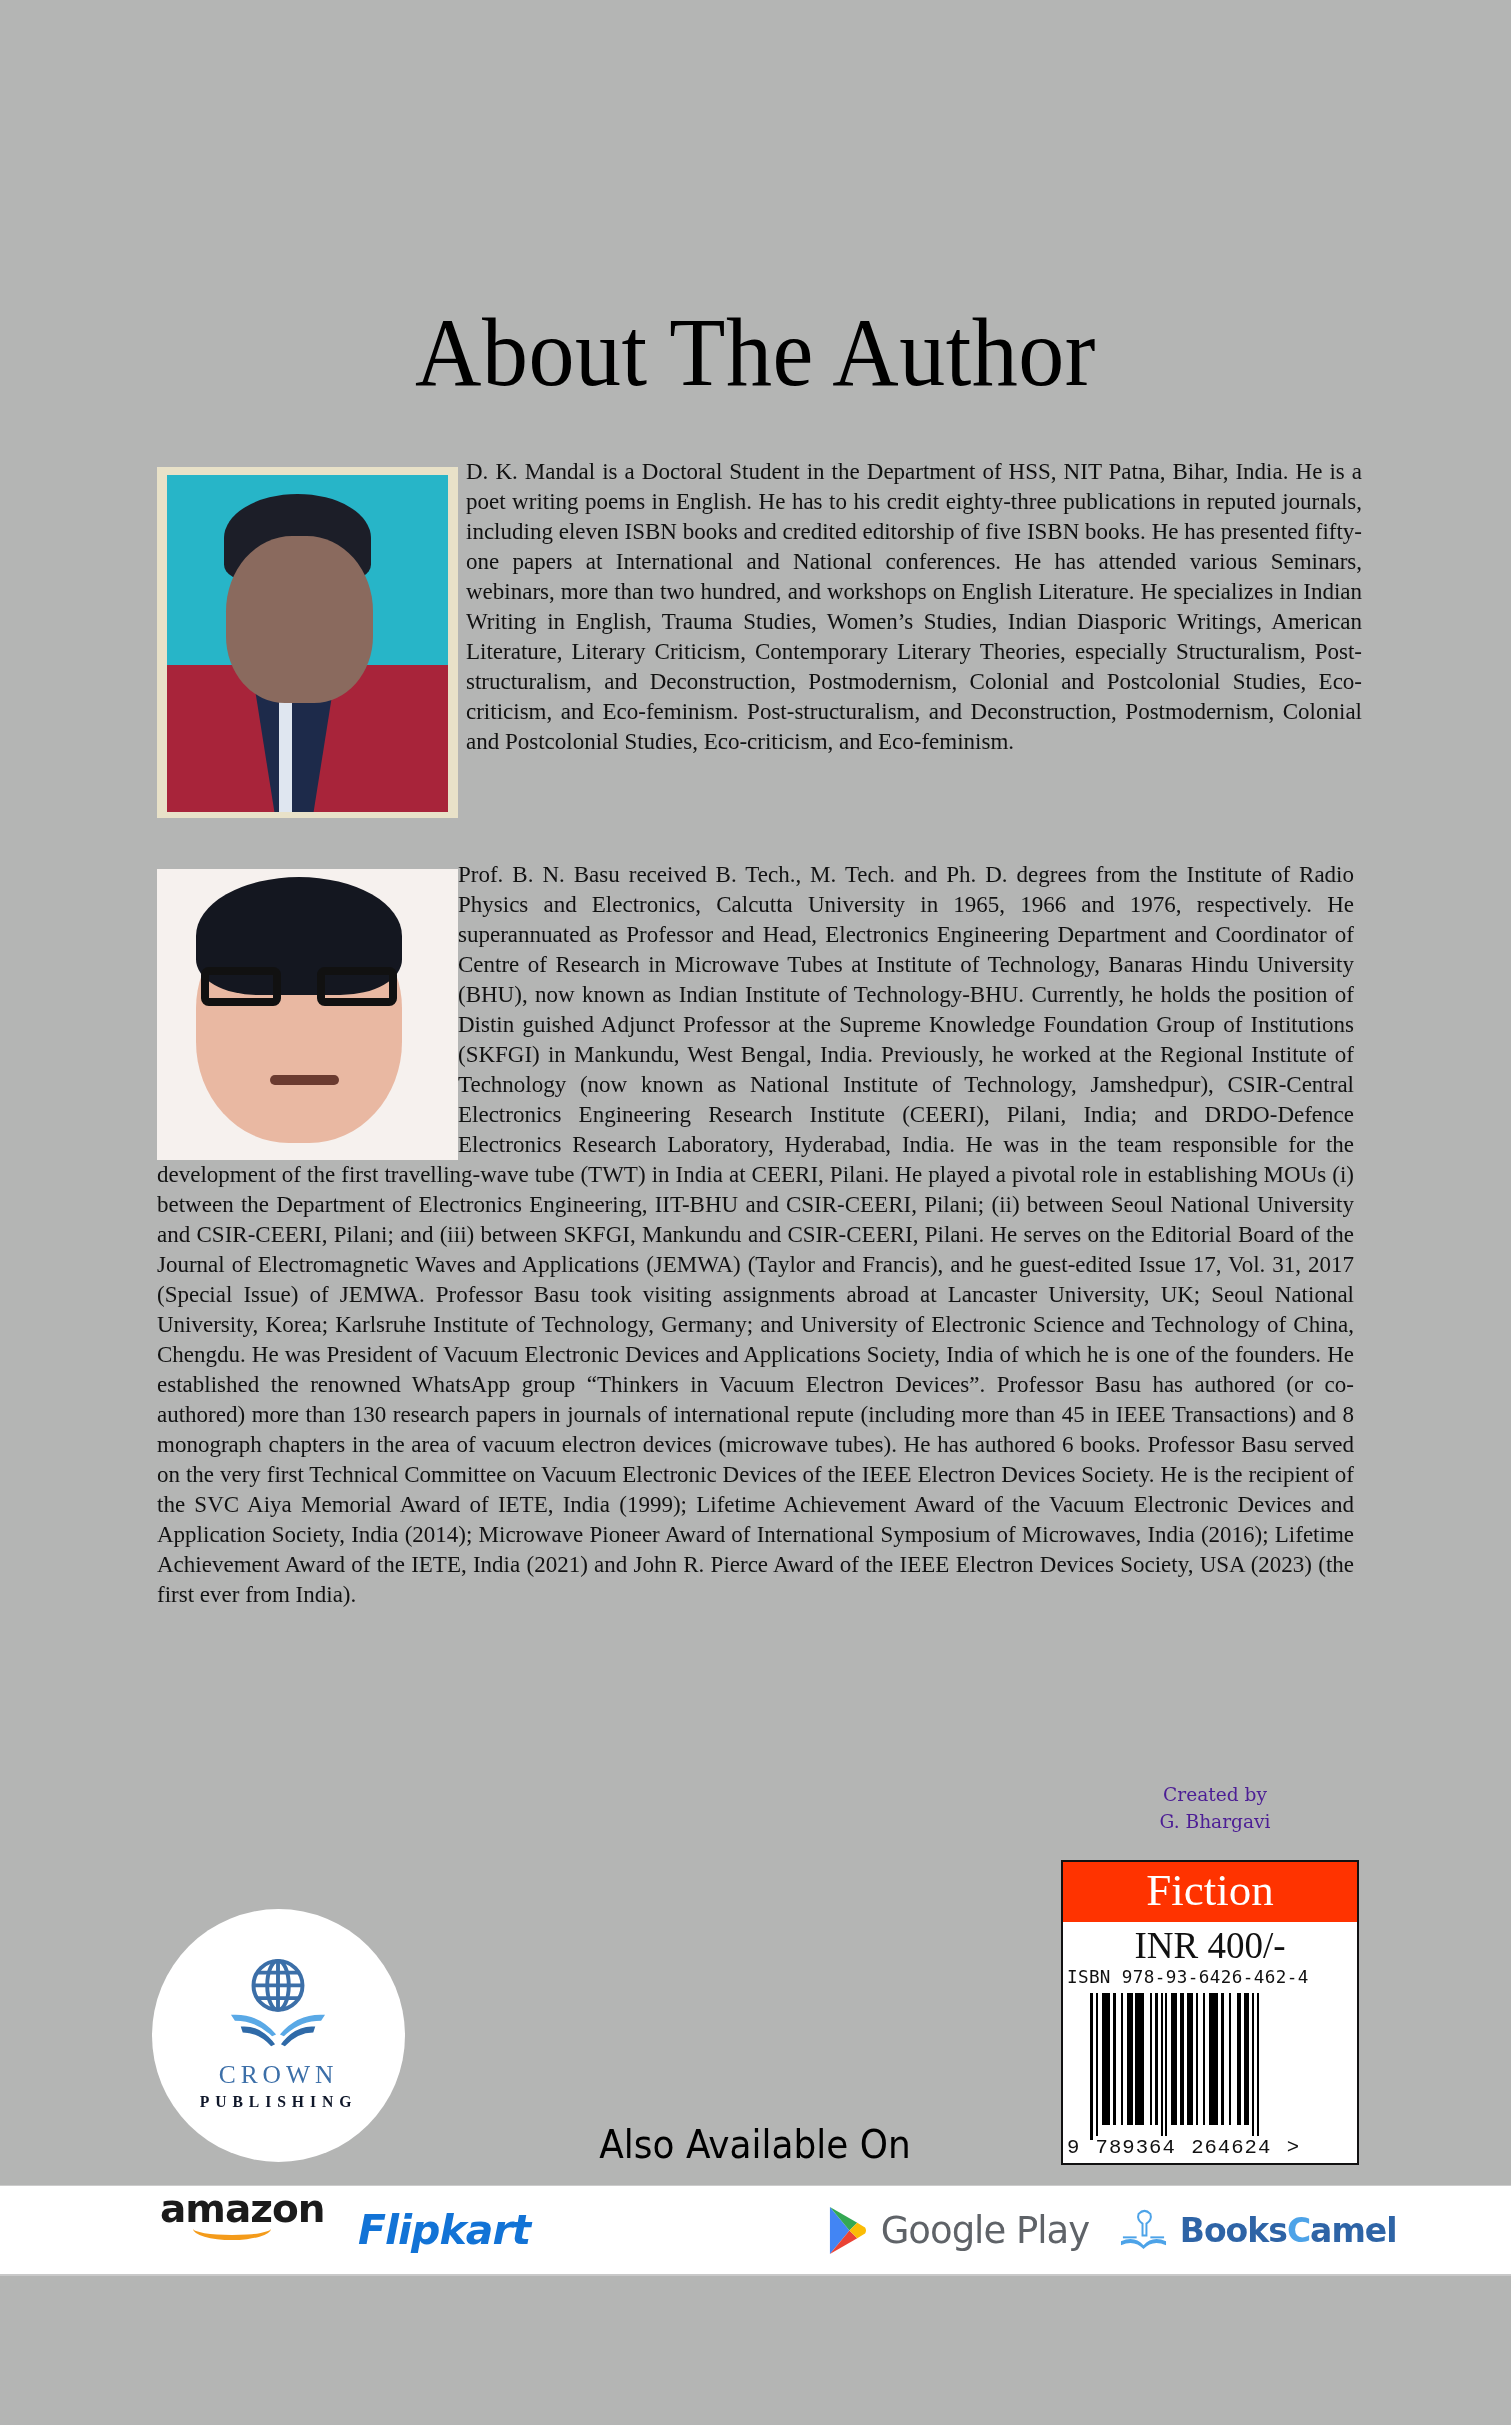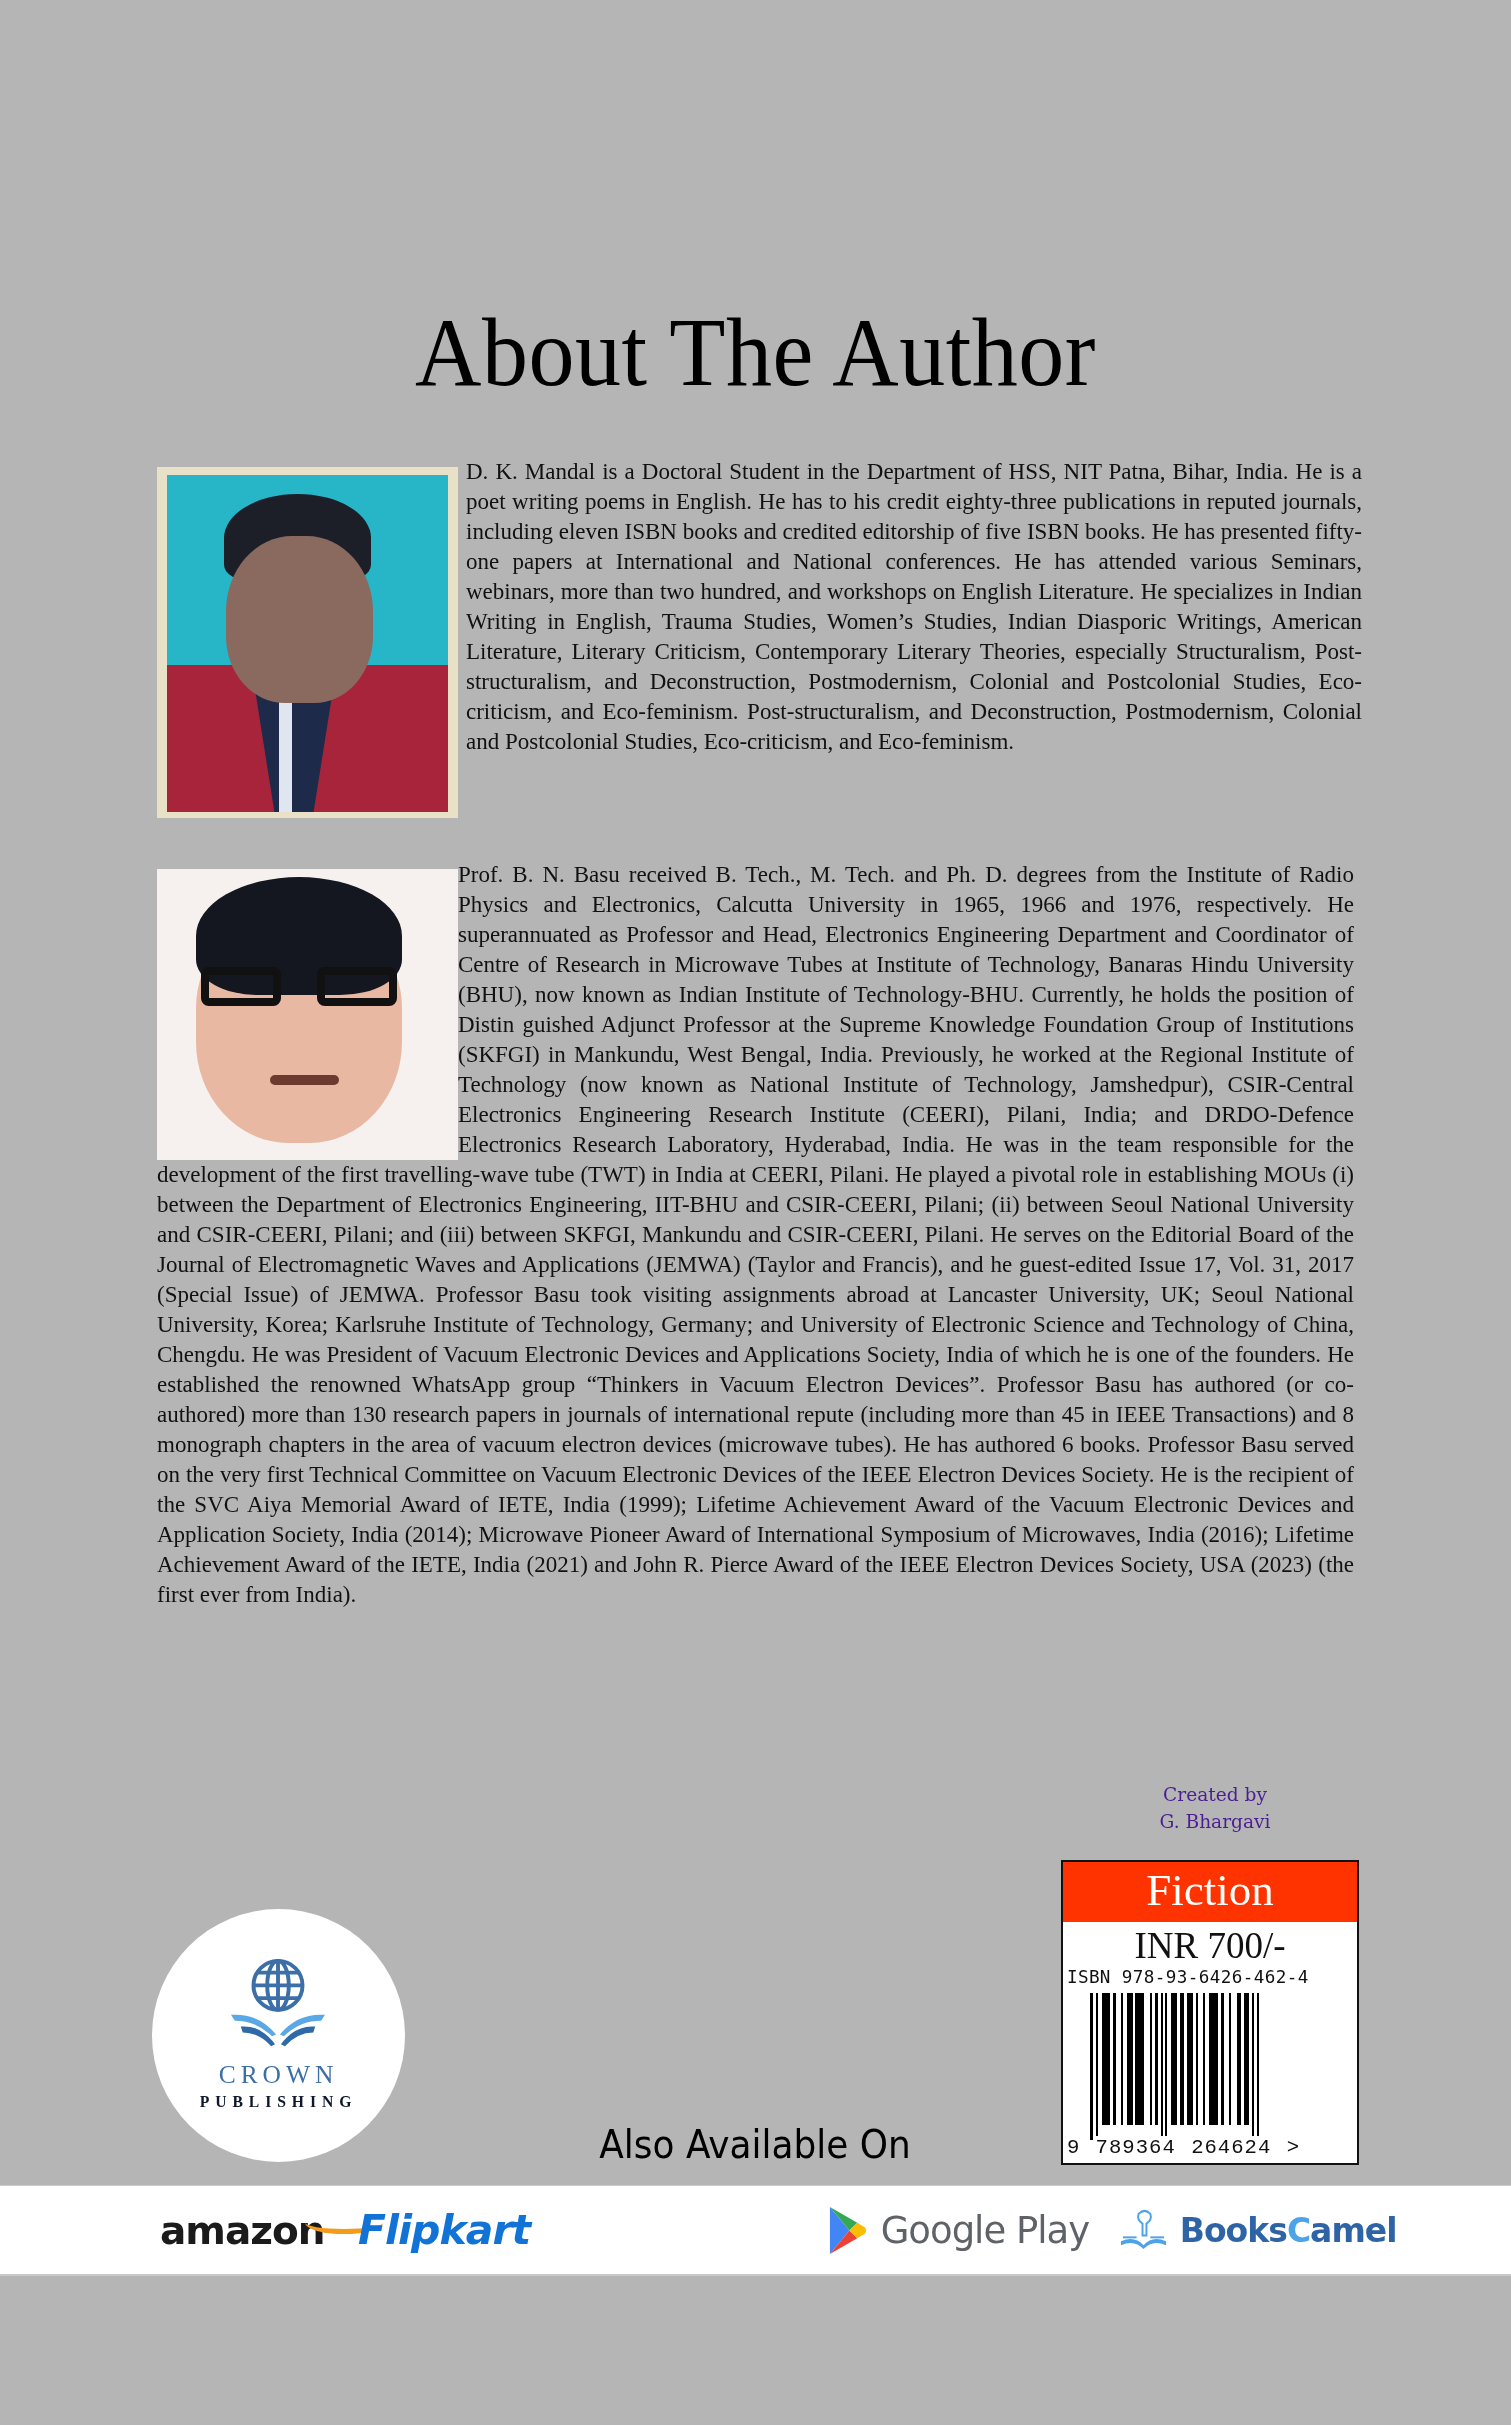--- a/index.html
+++ b/index.html
@@ -43,21 +43,21 @@
   .bars i.long { height:147px; }
   .bar-digits { position:absolute; left:2.9px; bottom:3.9px; font-family:Liberation Mono, monospace; font-size:20.6px; letter-spacing:1px; white-space:nowrap; background:transparent; }
   .bar-digits span { background:#fff; padding:0 1px; }
   .logo-circle { position:absolute; left:152px; top:1909px; width:253px; height:253px; border-radius:50%; background:#fff; }
   .logo-circle svg { position:absolute; left:77px; top:47px; }
   .crown { position:absolute; left:0; width:253px; top:151px; text-align:center; font-size:25.5px; letter-spacing:4.9px; color:#3c6fa8; font-family:"Liberation Serif",serif; }
   .publishing { position:absolute; left:0; width:253px; top:184px; text-align:center; font-size:15.7px; letter-spacing:5.9px; color:#0f172a; font-family:"Liberation Serif",serif; font-weight:bold; }
   .also { position:absolute; left:549px; top:2122px; width:412px; text-align:center; font-family:"DejaVu Sans",sans-serif; font-size:39px; color:#000; transform:scaleX(0.92); }
   .store-strip { position:absolute; left:0; top:2185px; width:1511px; height:88px; background:#fff; border-top:1px solid #ccc; border-bottom:2px solid #c9c9c9; }
   .store { position:absolute; top:0; height:88px; display:flex; align-items:center; }
-  .amazon { left:160px; font-family:"DejaVu Sans",sans-serif; font-weight:bold; font-size:39px; color:#1b1b1b; letter-spacing:-1px; flex-direction:row; justify-content:flex-start; }
+  .amazon { left:160px; font-family:"DejaVu Sans",sans-serif; font-weight:bold; font-size:39px; color:#1b1b1b; letter-spacing:-1px; flex-direction:column; justify-content:flex-start; }
   .amazon .smile { width:78px; height:17.6px; border-bottom:5.9px solid #f49b1a; border-radius:0 0 50% 50%; margin-top:-13.7px; margin-left:-19.6px; }
   .flipkart { left:358px; font-family:"DejaVu Sans",sans-serif; font-style:italic; font-weight:bold; font-size:41px; color:#1273d6; letter-spacing:-1px; }
   .gbooks { left:559px; font-family:"DejaVu Sans",sans-serif; font-size:37px; letter-spacing:-1.5px; }
   .gbooks .g1{color:#4285f4}.gbooks .o1{color:#ea4335}.gbooks .o2{color:#fbbc05}.gbooks .g2{color:#4285f4}.gbooks .l{color:#34a853}.gbooks .e{color:#ea4335}.gbooks .bk{color:#666;margin-left:7.8px}
   .gplay { left:828px; font-family:"DejaVu Sans",sans-serif; font-size:37px; color:#5f6368; letter-spacing:-1px; }
   .gplay svg { margin-right:13.7px; }
   .bcamel { left:1117px; font-family:"DejaVu Sans",sans-serif; font-weight:bold; font-size:33px; color:#2e64a6; letter-spacing:-1px; }
   .bcamel .c { color:#4da3e8; }
   .bcamel svg { margin-right:9.8px; }
 </style>
@@ -97,21 +97,21 @@
     <span>Prof. B. N. Basu received B. Tech., M. Tech. and Ph. D. degrees from the Institute of Radio Physics and Electronics, Calcutta University in 1965, 1966 and 1976, respectively. He superannuated as Professor and Head, Electronics Engineering Department and Coordinator of Centre of Research in Microwave Tubes at Institute of Technology, Banaras Hindu University (BHU), now known as Indian Institute of Technology-BHU. Currently, he holds the position of Distin guished Adjunct Professor at the Supreme Knowledge Foundation Group of Institutions (SKFGI) in Mankundu, West Bengal, India. Previously, he worked at the Regional Institute of Technology (now known as National Institute of Technology, Jamshedpur),  CSIR-Central Electronics Engineering  Research Institute (CEERI), Pilani, India; and DRDO-Defence Electronics Research Laboratory, Hyderabad, India. He was in the team responsible for the development of the first travelling-wave tube (TWT) in India at CEERI, Pilani. He played a pivotal role in establishing MOUs (i) between the Department of Electronics Engineering, IIT-BHU and CSIR-CEERI, Pilani; (ii) between Seoul National University and CSIR-CEERI, Pilani; and (iii)   between SKFGI, Mankundu and CSIR-CEERI, Pilani. He serves on the Editorial Board of the Journal of Electromagnetic Waves and Applications (JEMWA) (Taylor and Francis), and he guest-edited Issue 17, Vol. 31, 2017 (Special Issue) of JEMWA. Professor Basu took visiting assignments abroad at Lancaster University, UK; Seoul National University, Korea; Karlsruhe Institute of Technology, Germany; and University of Electronic Science and Technology of China, Chengdu. He was President of Vacuum Electronic Devices and Applications Society, India of which he is one of the founders. He established the renowned WhatsApp group “Thinkers in Vacuum Electron Devices”. Professor Basu has authored (or co-authored) more than 130 research papers in journals of international repute (including more than 45 in IEEE Transactions) and 8 monograph chapters in the area of vacuum electron devices (microwave tubes). He has authored 6 books. Professor Basu served on the very first Technical Committee on Vacuum Electronic Devices of the IEEE Electron Devices Society. He is the recipient of the SVC Aiya Memorial Award of IETE, India (1999); Lifetime Achievement Award of the Vacuum Electronic Devices and Application Society, India (2014); Microwave Pioneer Award of International Symposium of Microwaves, India (2016); Lifetime Achievement Award of the IETE, India (2021) and John R. Pierce Award of the IEEE Electron Devices Society, USA (2023) (the first ever from India).</span>
   </div>
 
   <div class="credit">
     <div>Created by</div>
     <div>G. Bhargavi</div>
   </div>
 
   <div class="isbn-box">
     <div class="genre">Fiction</div>
-    <div class="price">INR 700/-</div>
+    <div class="price">INR 400/-</div>
     <div class="isbn-line">ISBN 978-93-6426-462-4</div>
     <div class="bars">
       <i class="long" style="width:2.9px"></i>
         <i class="gap" style="width:2.9px"></i>
         <i class="long" style="width:2px"></i>
         <i class="gap" style="width:3.9px"></i>
       <i style="width:7.8px"></i>
         <i class="gap" style="width:2.9px"></i>
         <i style="width:2.9px"></i>
         <i class="gap" style="width:4.9px"></i>

